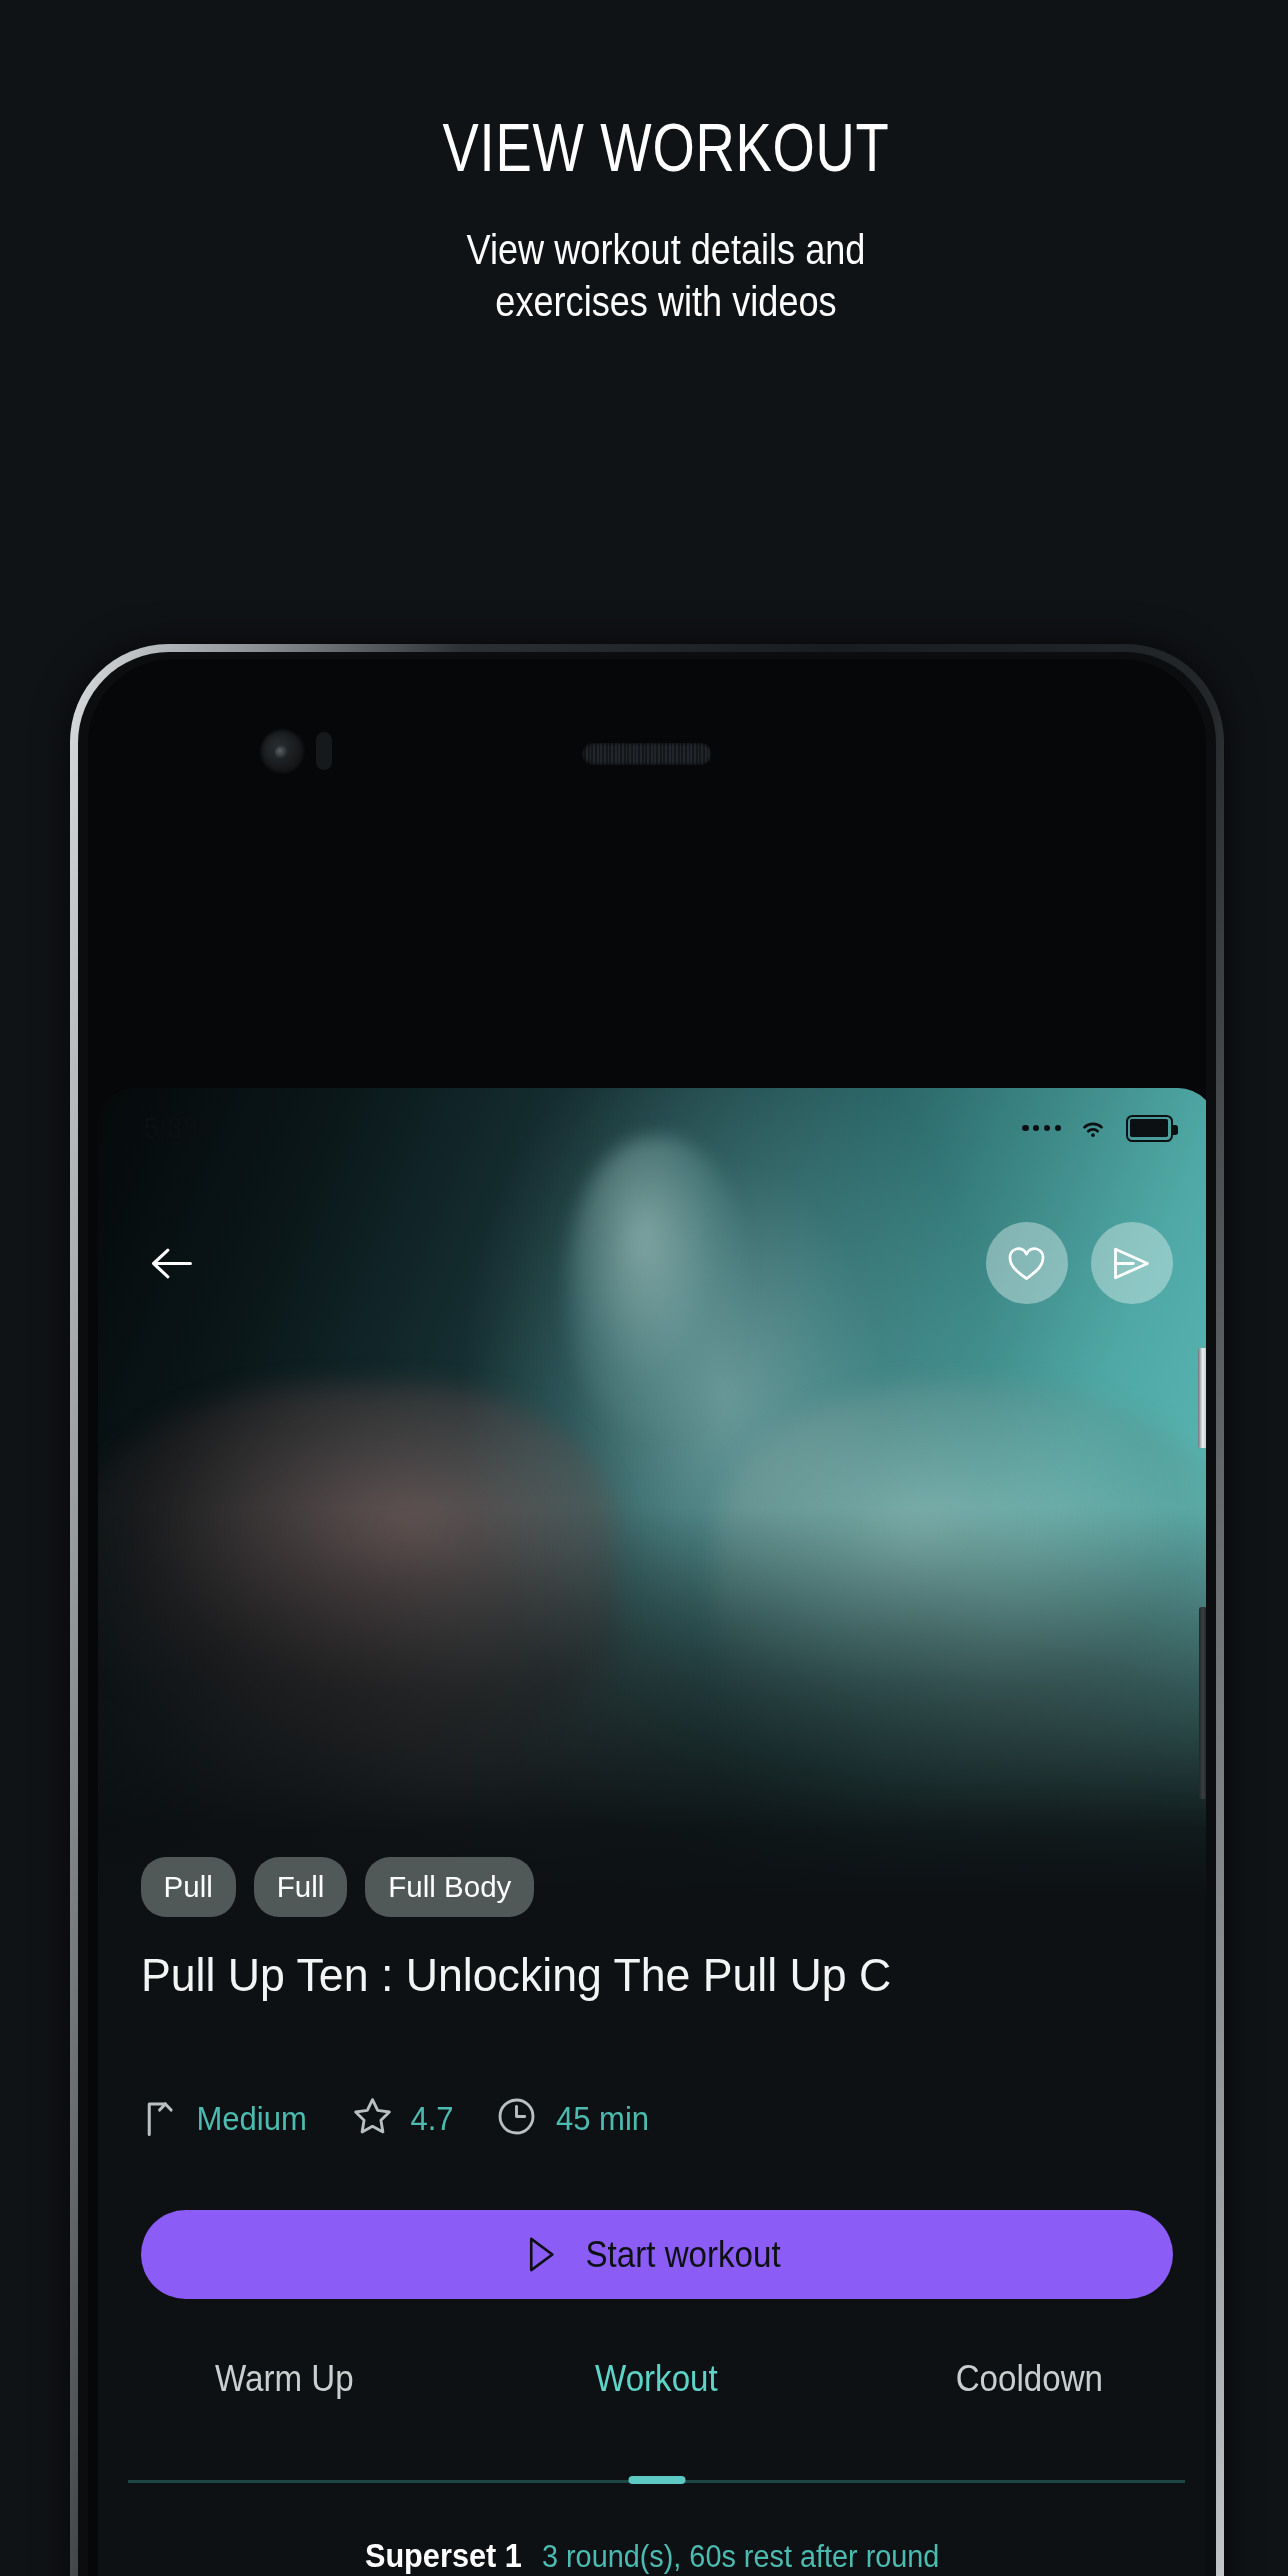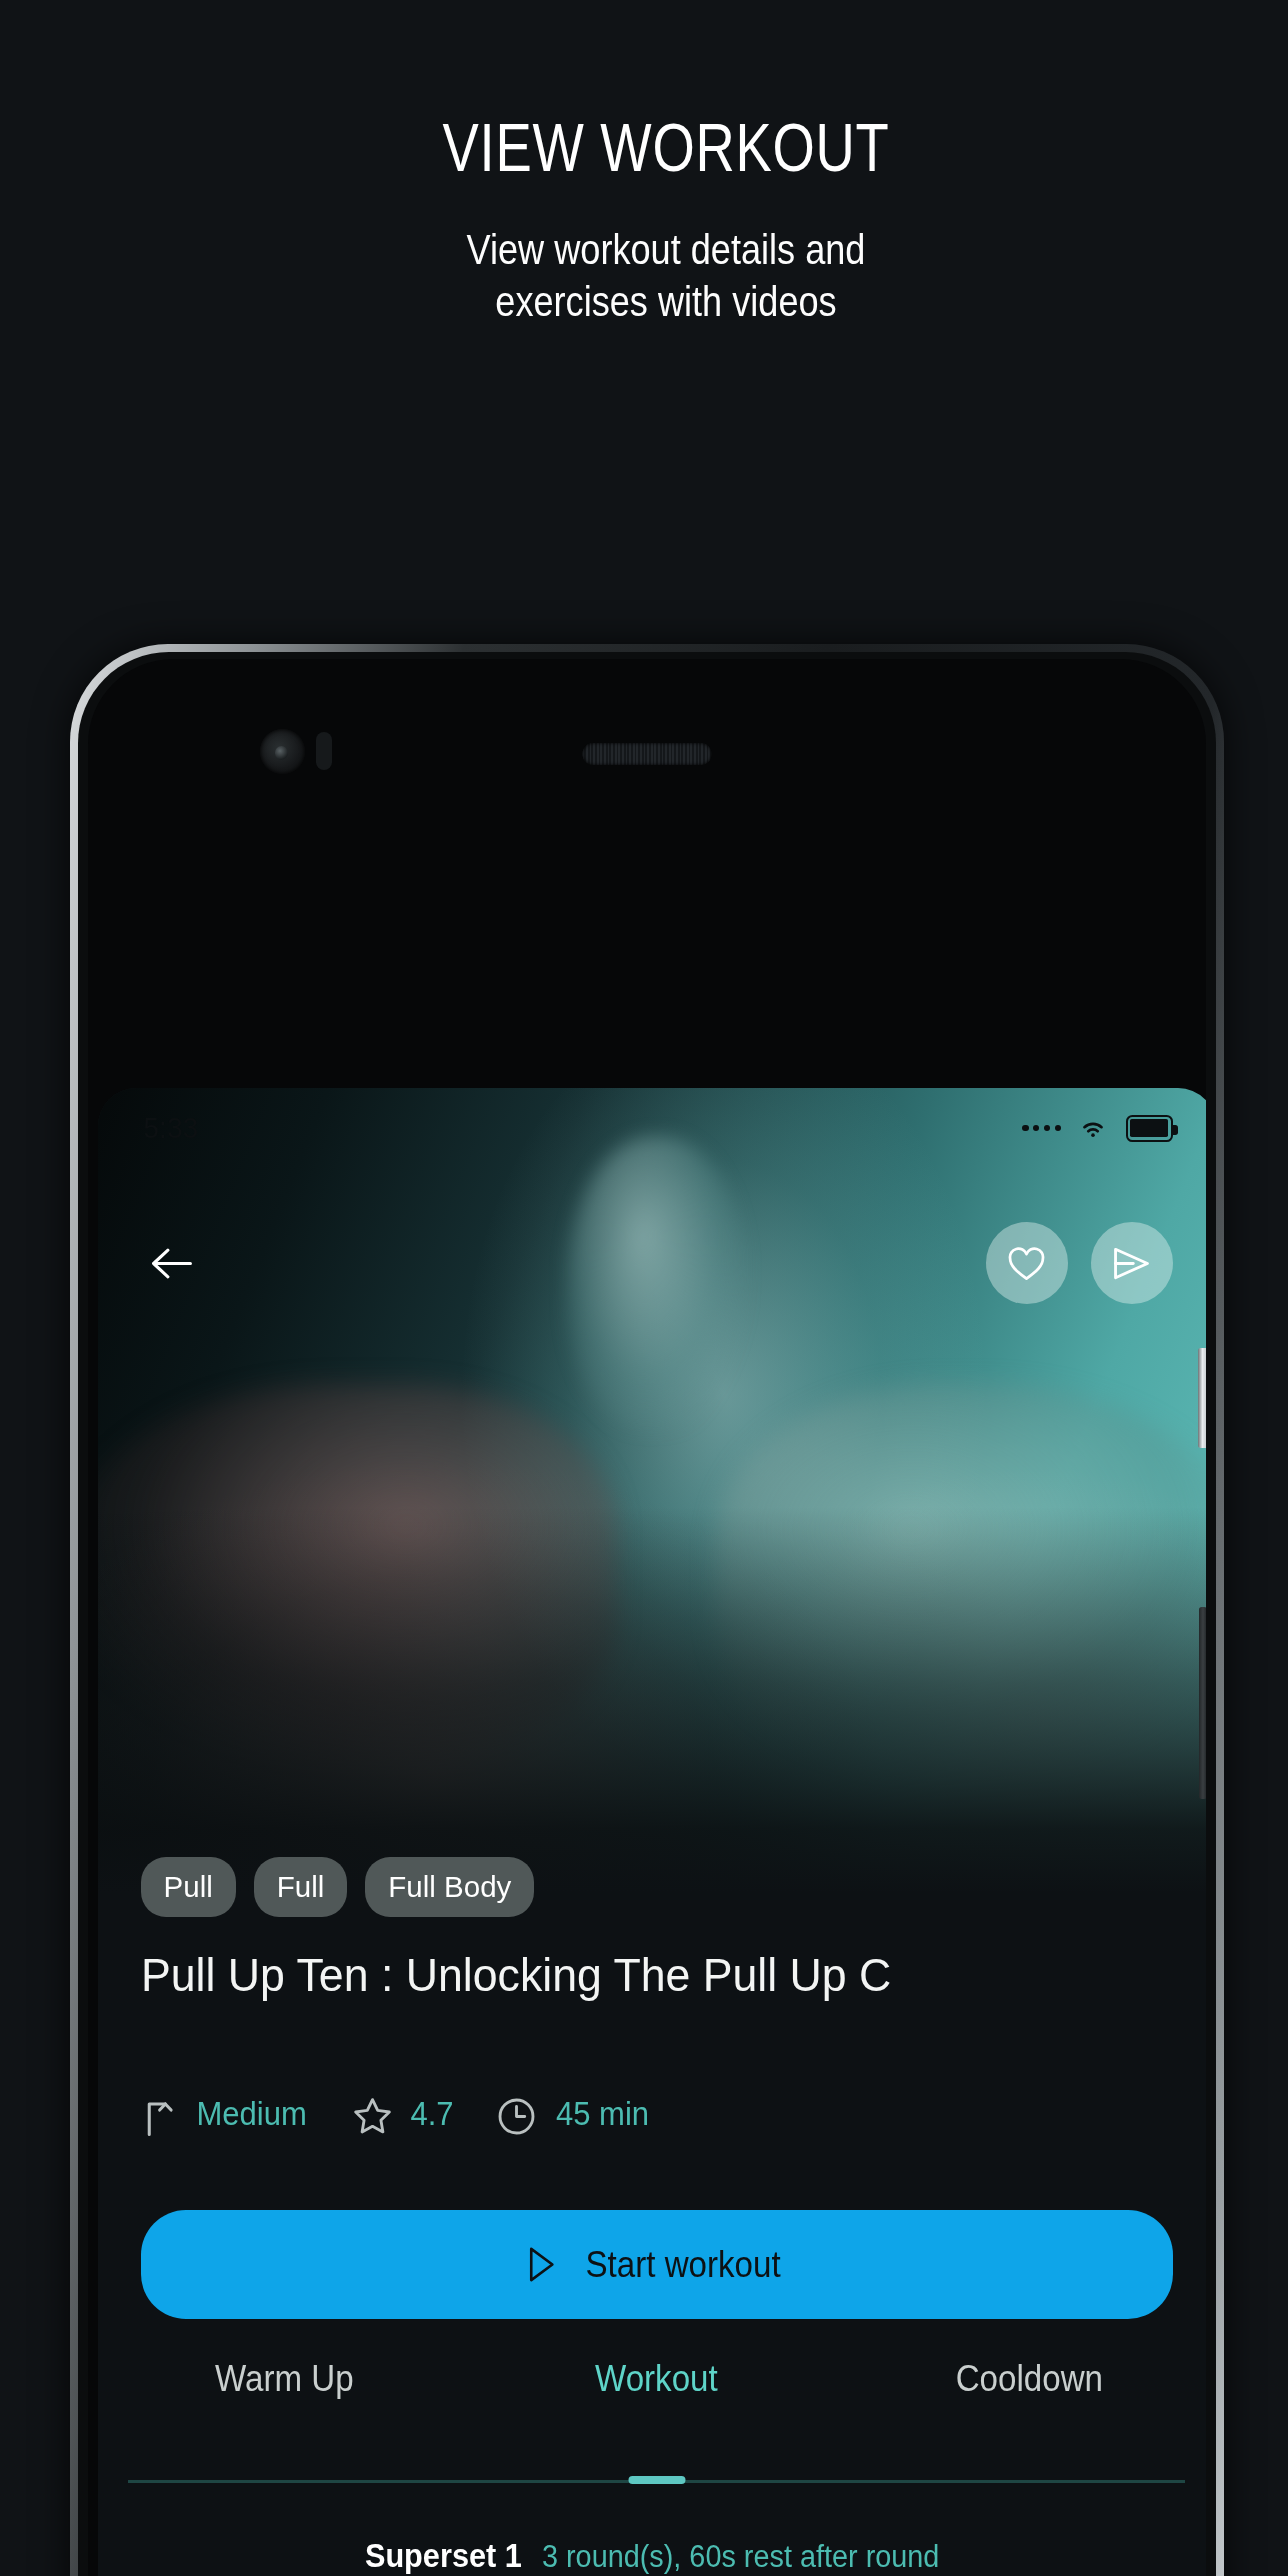--- a/index.html
+++ b/index.html
@@ -190,28 +190,28 @@
     color:#f3f5f4; font-size:47px; line-height:64px;
     font-weight:400; z-index:5;
     transform:scaleX(.95); transform-origin:left top;
   }
 
   
   .meta{
     position:absolute; top:1007px; left:43px;
     display:flex; align-items:center; gap:0; z-index:5;
   }
-  .metaitem{ display:flex; align-items:flex-start; gap:14.3px; margin-right:41px; }
+  .metaitem{ display:flex; align-items:flex-end; gap:14.3px; margin-right:41px; }
   .metaitem span{ color:#4cbcb1; font-size:33px; transform:scaleX(.94); }
 
   
   .startbtn{
     position:absolute; top:1122px; left:43px;
-    width:1032px; height:109px;
-    background:#0ea5e9; border-radius:45px;
+    width:1032px; height:89px;
+    background:#8b5cf6; border-radius:45px;
     display:flex; align-items:center; justify-content:center; gap:19.7px;
     cursor:pointer; z-index:5;
   }
   .startbtn span{ color:#0d1114; font-size:36px; transform:scaleX(.92); }
 
   
   .tabs{
     position:absolute; top:1270px; left:0; width:100%;
     display:flex; z-index:5;
   }

